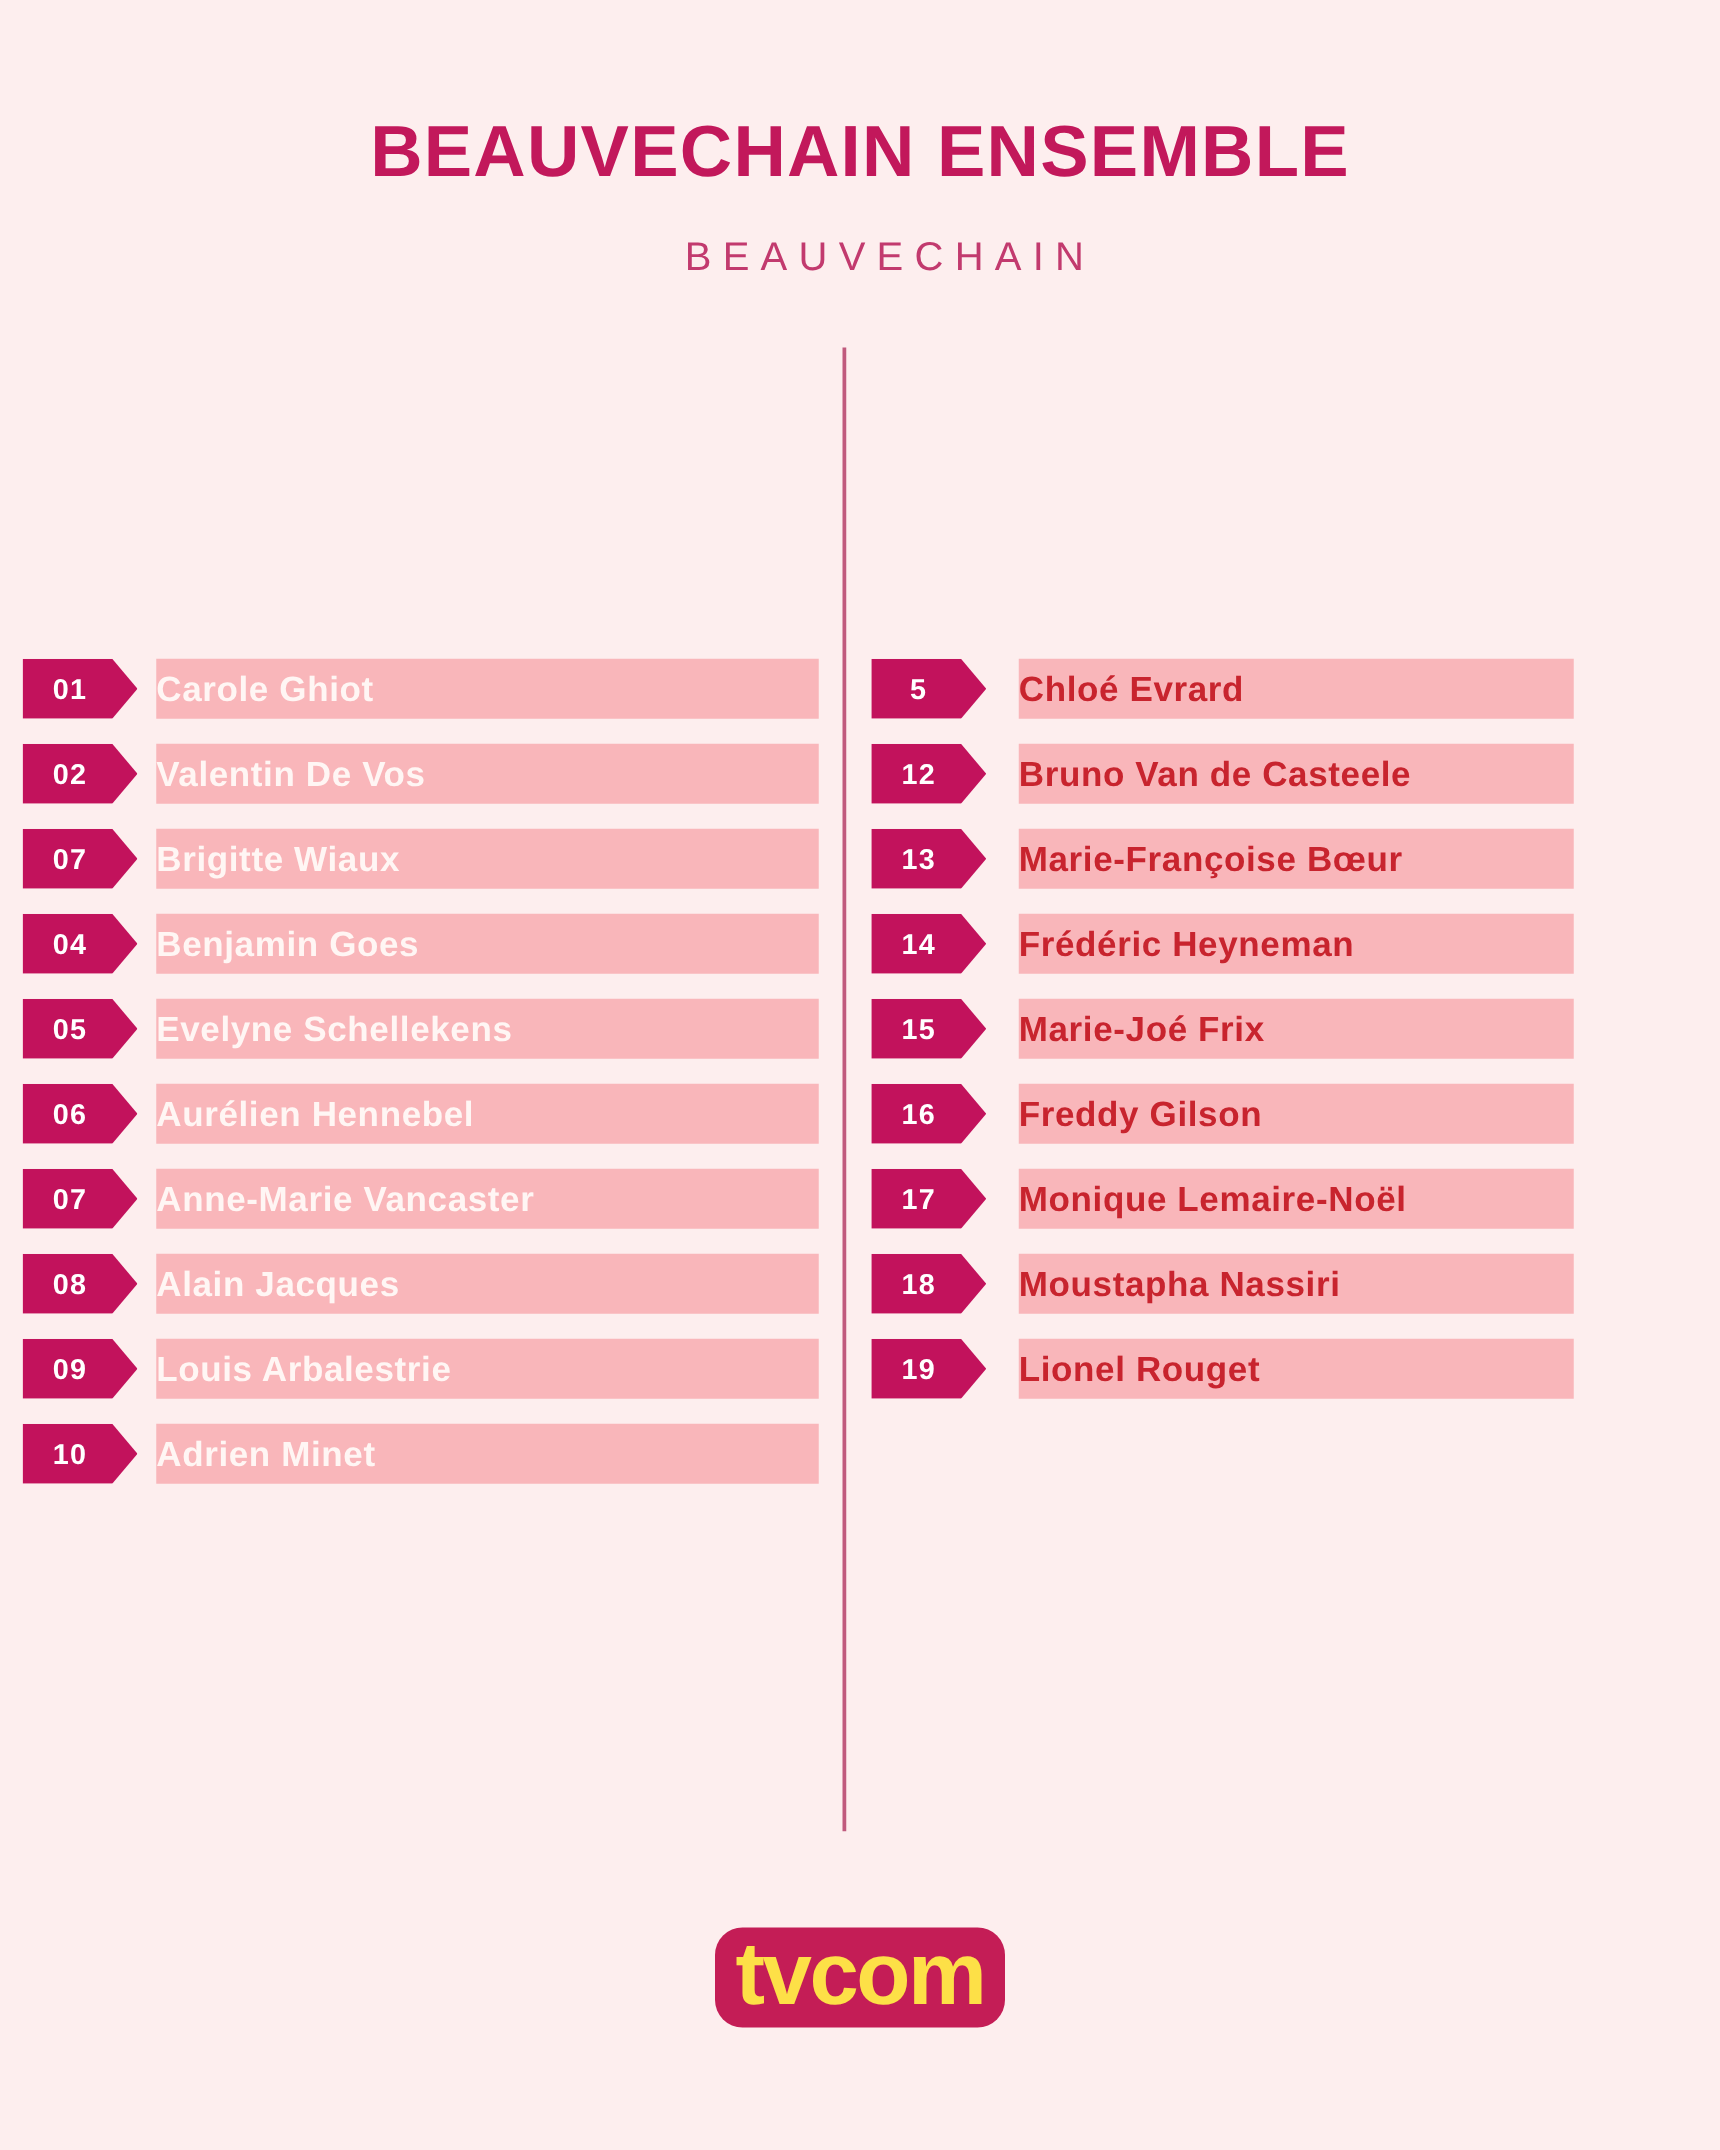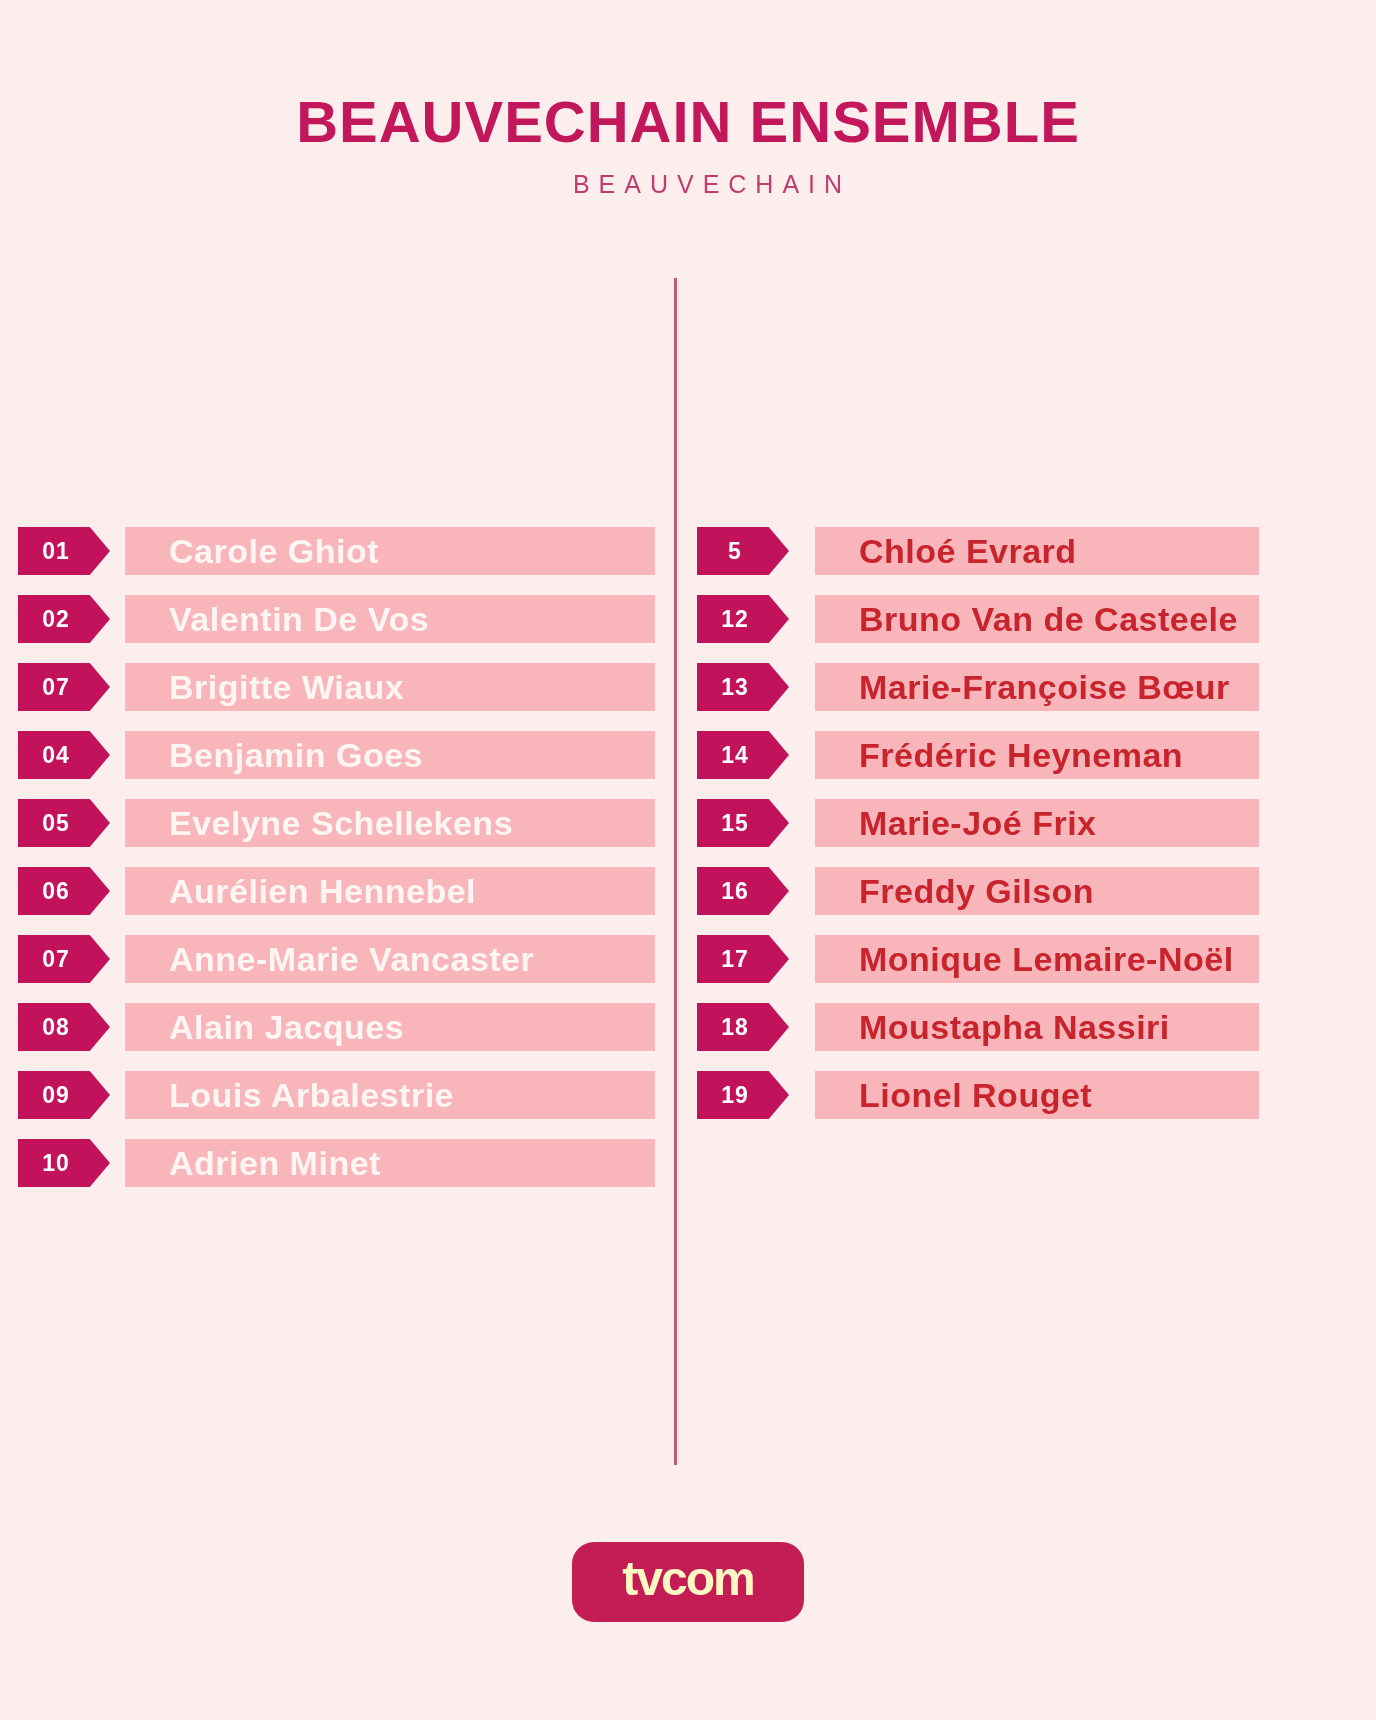--- a/index.html
+++ b/index.html
@@ -8,21 +8,21 @@
     position:relative;overflow:hidden;
     background:#fdeeee;
     font-family:"Liberation Sans", sans-serif;
   }
   .header{position:absolute;top:88px;left:0;width:1376px;text-align:center;}
   .title{
     font-size:58px;font-weight:800;letter-spacing:1px;
     color:#c2185b;margin:0;
   }
   .subtitle{
-    margin-top:15px;font-size:25px;font-weight:300;
+    margin-top:32px;font-size:32px;font-weight:300;
     letter-spacing:9px;color:#c23a6e;padding-left:48px;
   }
   .divider{
     position:absolute;left:674px;top:278px;
     width:3px;height:1187px;background:#c05a7d;
   }
   .column{position:absolute;top:527px;}
   #left-column{left:18px;}
   #right-column{left:697px;}
   .row{display:flex;align-items:center;height:48px;margin-bottom:20px;}
@@ -32,33 +32,33 @@
     clip-path:polygon(0 0,78% 0,100% 50%,78% 100%,0 100%);
     display:flex;align-items:center;justify-content:center;
     padding-right:0;box-sizing:border-box;
   }
   .badge span{
     color:#ffffff;font-size:23px;font-weight:700;
     margin-right:16px;letter-spacing:1px;
   }
   .bar{
     height:48px;line-height:49px;background:#f9b6ba;
-    box-sizing:border-box;padding-left:44px;
-    font-size:34px;font-weight:700;letter-spacing:0.5px;
+    box-sizing:border-box;
+    font-size:28px;font-weight:700;letter-spacing:0.5px;
     white-space:nowrap;overflow:hidden;
   }
   #left-column .bar{width:530px;margin-left:15px;color:#fff6f4;}
   #right-column .bar{width:444px;margin-left:26px;color:#c8242e;}
   .logo{
     position:absolute;top:1542px;left:50%;transform:translateX(-50%);
     width:232px;height:80px;background:#c41d56;border-radius:22px;
     display:flex;align-items:center;justify-content:center;
   }
   .logo span{
-    color:#fef9c3;font-size:48px;font-weight:700;
+    color:#fde047;font-size:71px;font-weight:700;
     letter-spacing:-2px;line-height:1;padding-bottom:6px;
   }
 </style>
 </head>
 <body>
 
 <div class="header">
   <h1 class="title">BEAUVECHAIN ENSEMBLE</h1>
   <div class="subtitle">BEAUVECHAIN</div>
 </div>

